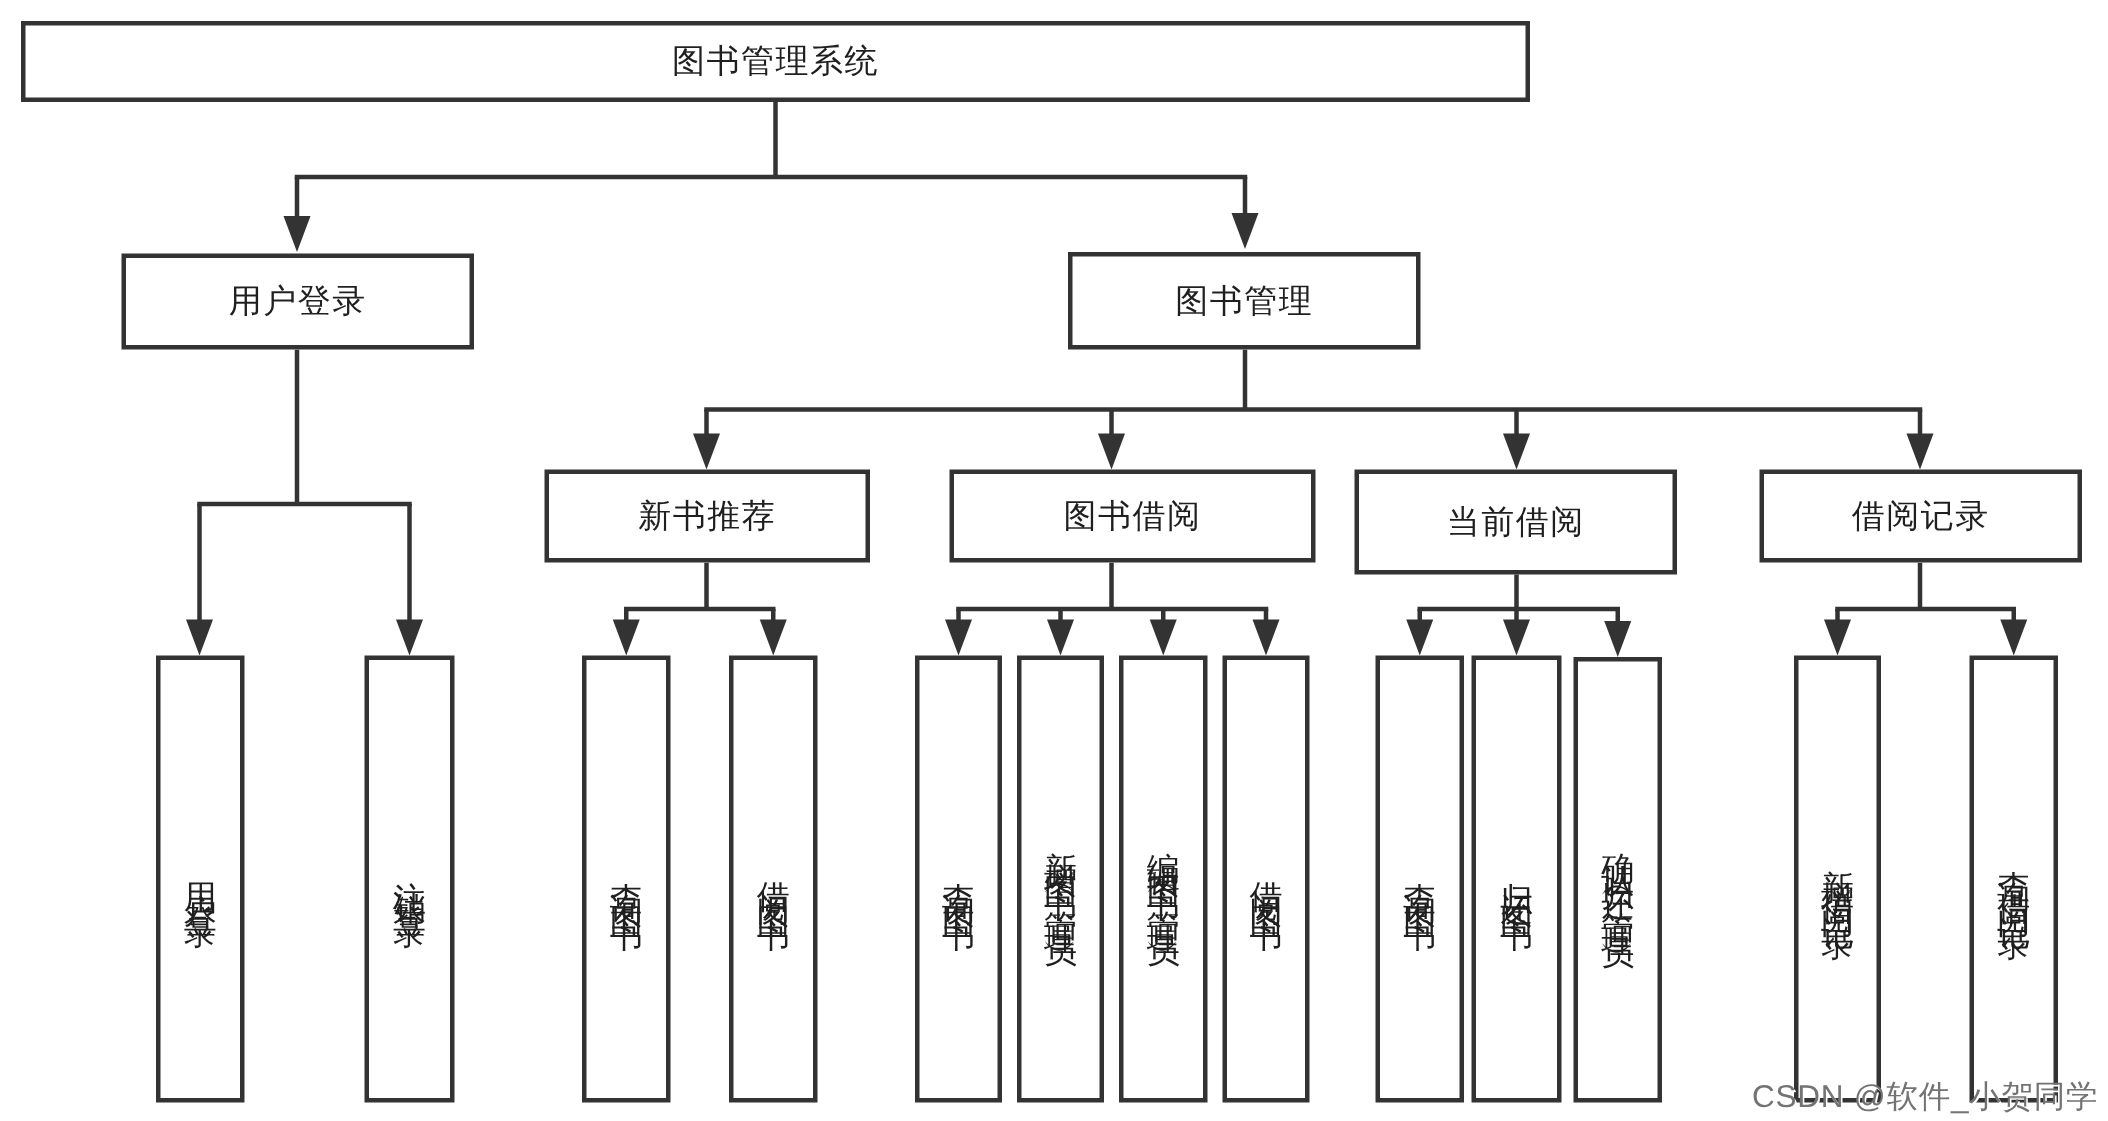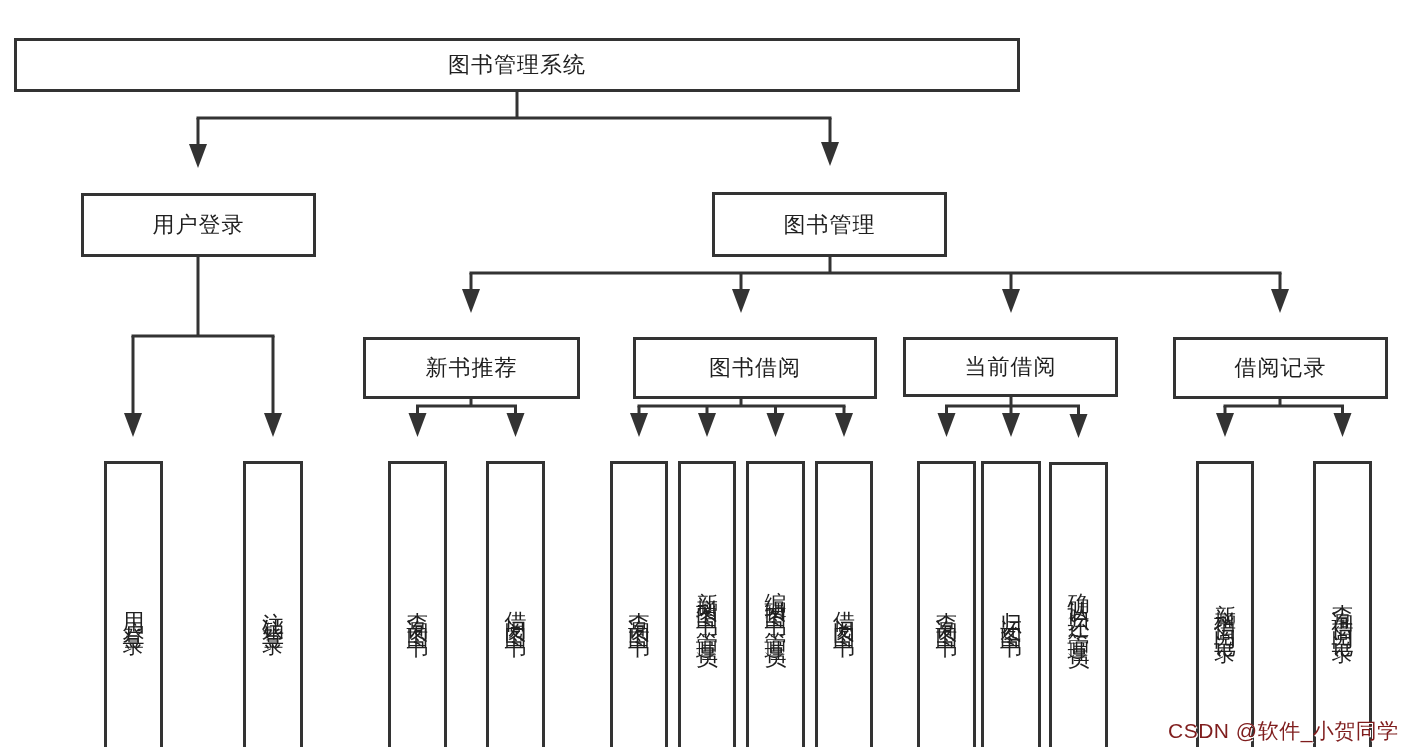--- a/index.html
+++ b/index.html
@@ -19,60 +19,59 @@
   }
   .node {
     position: absolute;
     border: 3px solid #333333;
     background: #ffffff;
     box-sizing: border-box;
     display: flex;
     align-items: center;
     justify-content: center;
     color: #1f1f1f;
-    margin-top: 24px;
   }
   .hbox { font-size: 22px; letter-spacing: 1px; }
   .vbox > span {
     writing-mode: vertical-rl;
     text-orientation: mixed;
     font-size: 22px;
     letter-spacing: 8px;
     line-height: 1;
     white-space: nowrap;
     color: #1f1f1f;
   }
   
   .n-root   { left: 14px;  top: 14px;  width: 1006px; height: 54px; }
   .n-l2-0   { left: 81px;  top: 169px; width: 235px;  height: 64px; }
   .n-l2-1   { left: 712px; top: 168px; width: 235px;  height: 65px; }
   .n-l3-0   { left: 363px; top: 313px; width: 217px;  height: 62px; }
   .n-l3-1   { left: 633px; top: 313px; width: 244px;  height: 62px; }
-  .n-l3-2   { left: 903px; top: 313px; width: 215px;  height: 60px; }
+  .n-l3-2   { left: 903px; top: 313px; width: 215px;  height: 70px; }
   .n-l3-3   { left: 1173px;top: 313px; width: 215px;  height: 62px; }
   .n-lf-a0  { left: 104px; top: 437px; width: 59px; height: 298px; }
   .n-lf-a1  { left: 243px; top: 437px; width: 60px; height: 298px; }
   .n-lf-b0  { left: 388px; top: 437px; width: 59px; height: 298px; }
   .n-lf-b1  { left: 486px; top: 437px; width: 59px; height: 298px; }
   .n-lf-c0  { left: 610px; top: 437px; width: 58px; height: 298px; }
   .n-lf-c1  { left: 678px; top: 437px; width: 58px; height: 298px; }
   .n-lf-c2  { left: 746px; top: 437px; width: 59px; height: 298px; }
   .n-lf-c3  { left: 815px; top: 437px; width: 58px; height: 298px; }
   .n-lf-d0  { left: 917px; top: 437px; width: 59px; height: 298px; }
   .n-lf-d1  { left: 981px; top: 437px; width: 60px; height: 298px; }
   .n-lf-d2  { left: 1049px;top: 438px; width: 59px; height: 297px; }
   .n-lf-e0  { left: 1196px;top: 437px; width: 58px; height: 298px; }
   .n-lf-e1  { left: 1313px;top: 437px; width: 59px; height: 298px; }
   .watermark {
     position: absolute;
     left: 1168px;
     top: 717px;
     font-size: 21px;
     letter-spacing: 0.5px;
-    color: #7f1d1d;
+    color: #737373;
     text-shadow: 1px 1px 0 #ffffff;
     white-space: nowrap;
     z-index: 5;
   }
 </style>
 </head>
 <body>
 
 <div class="canvas">
 

